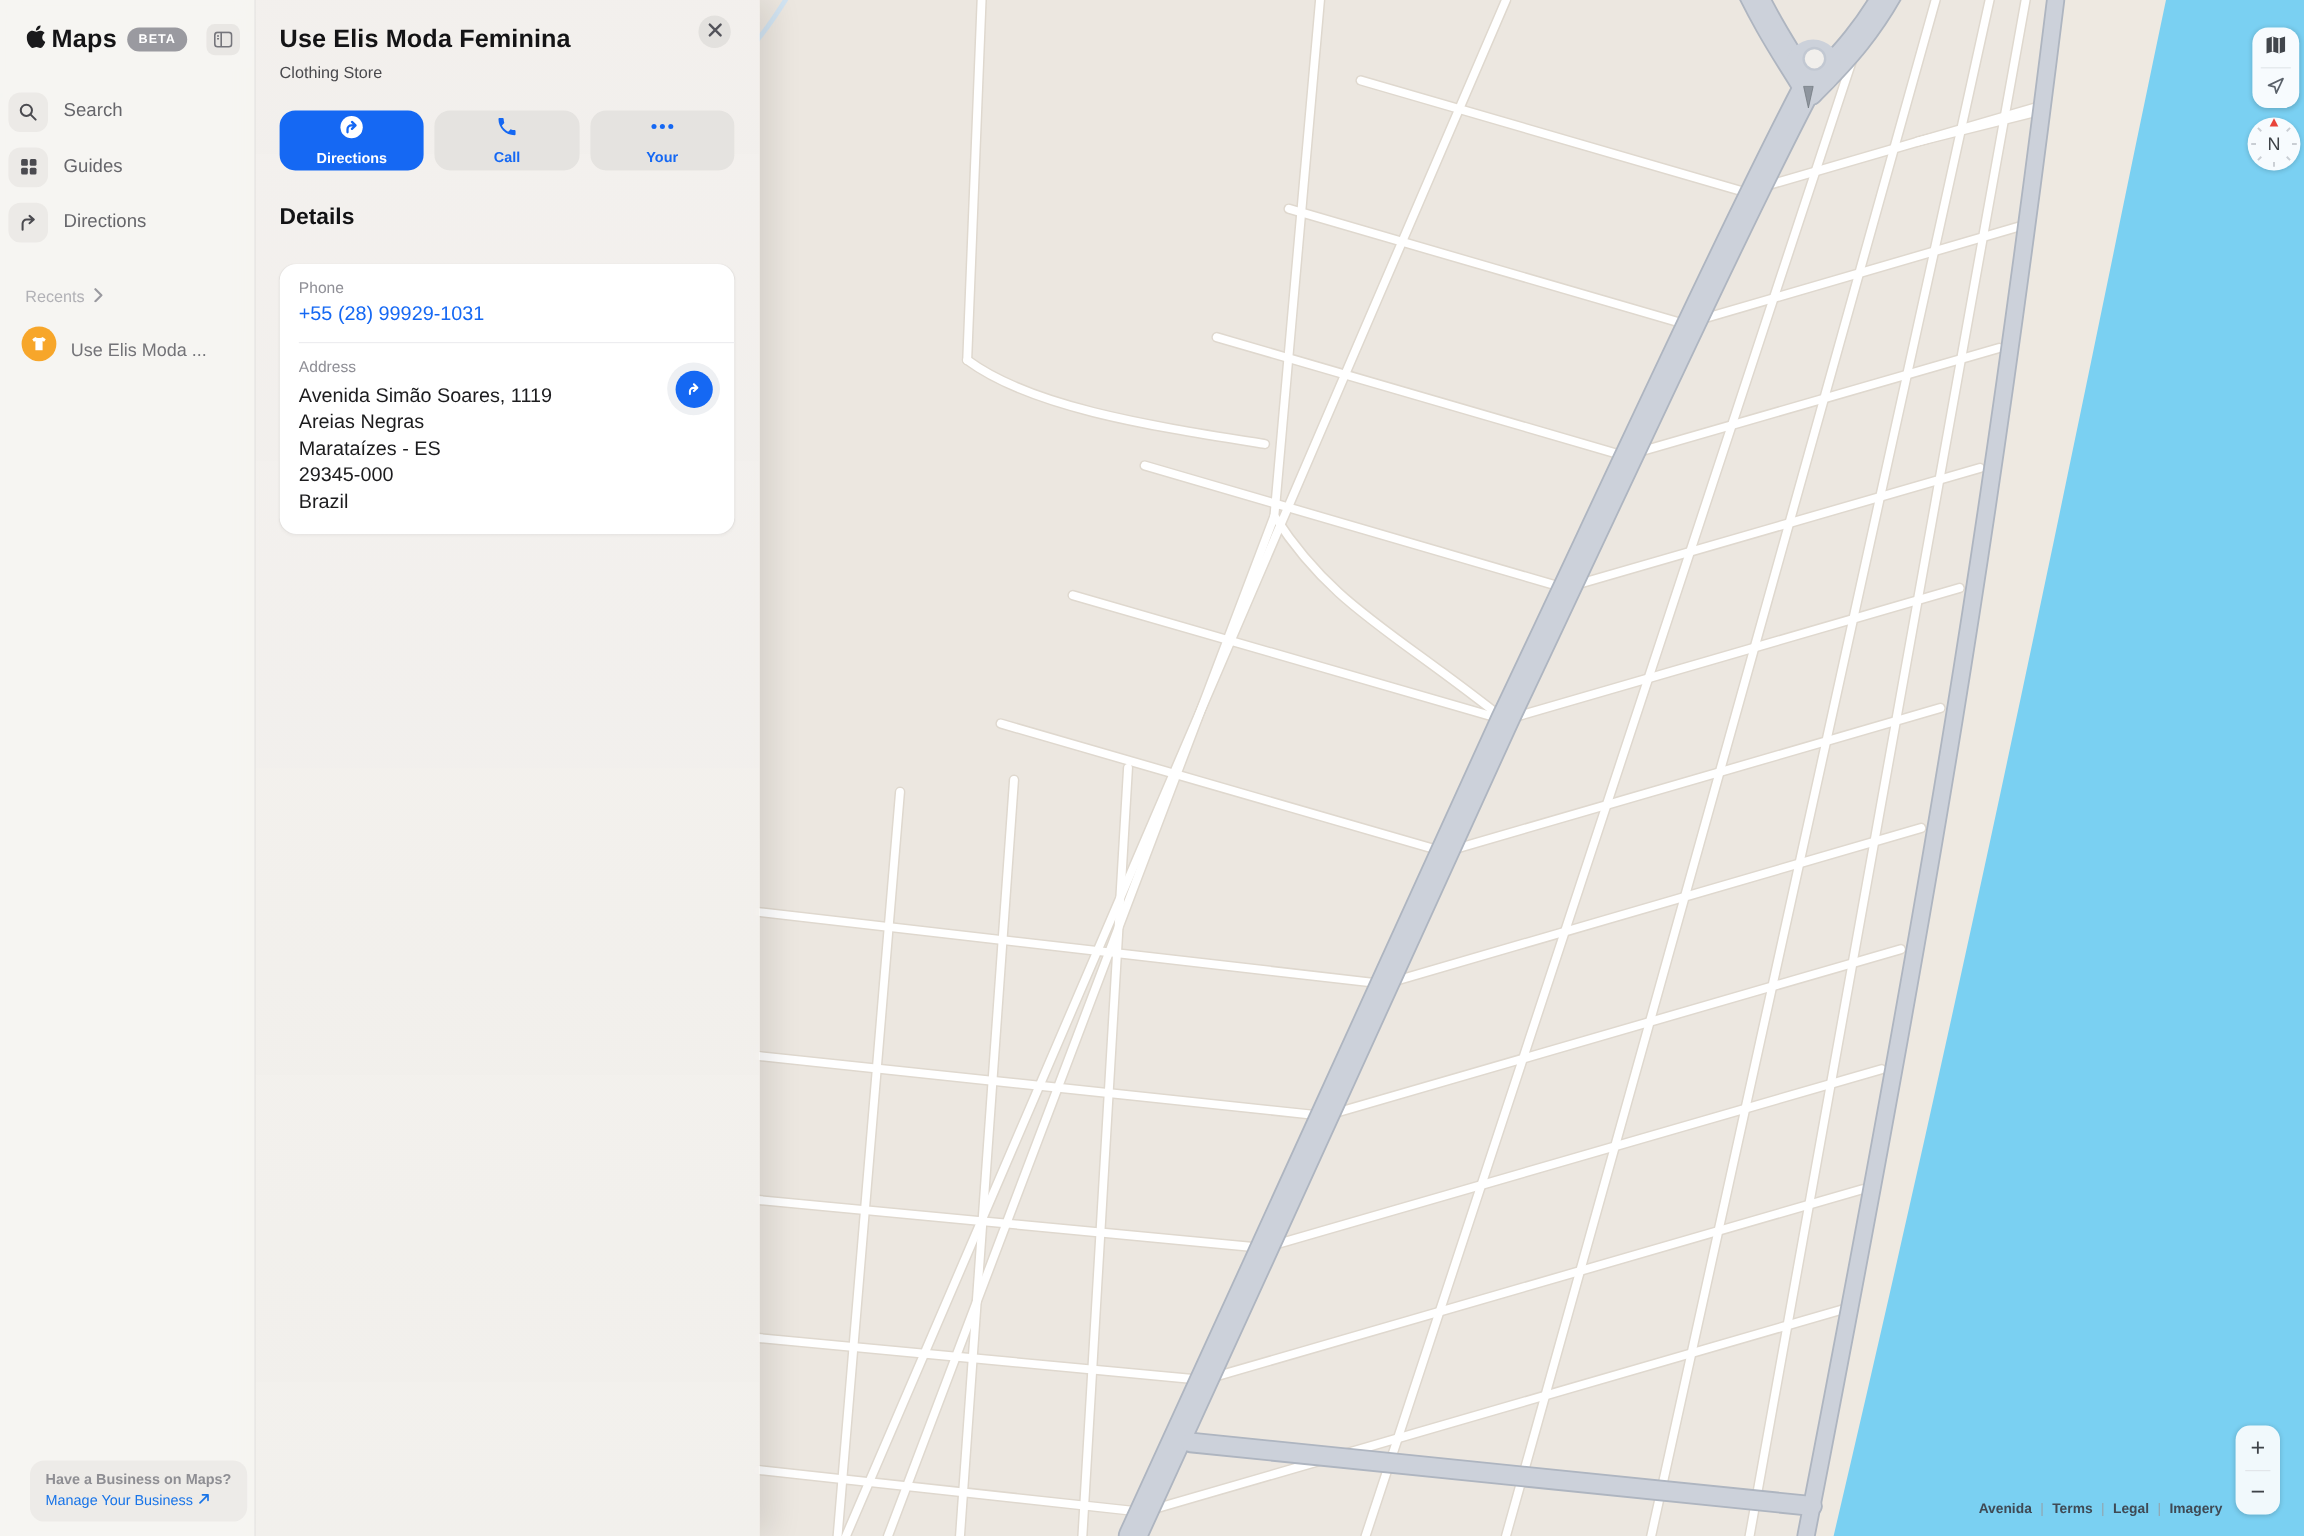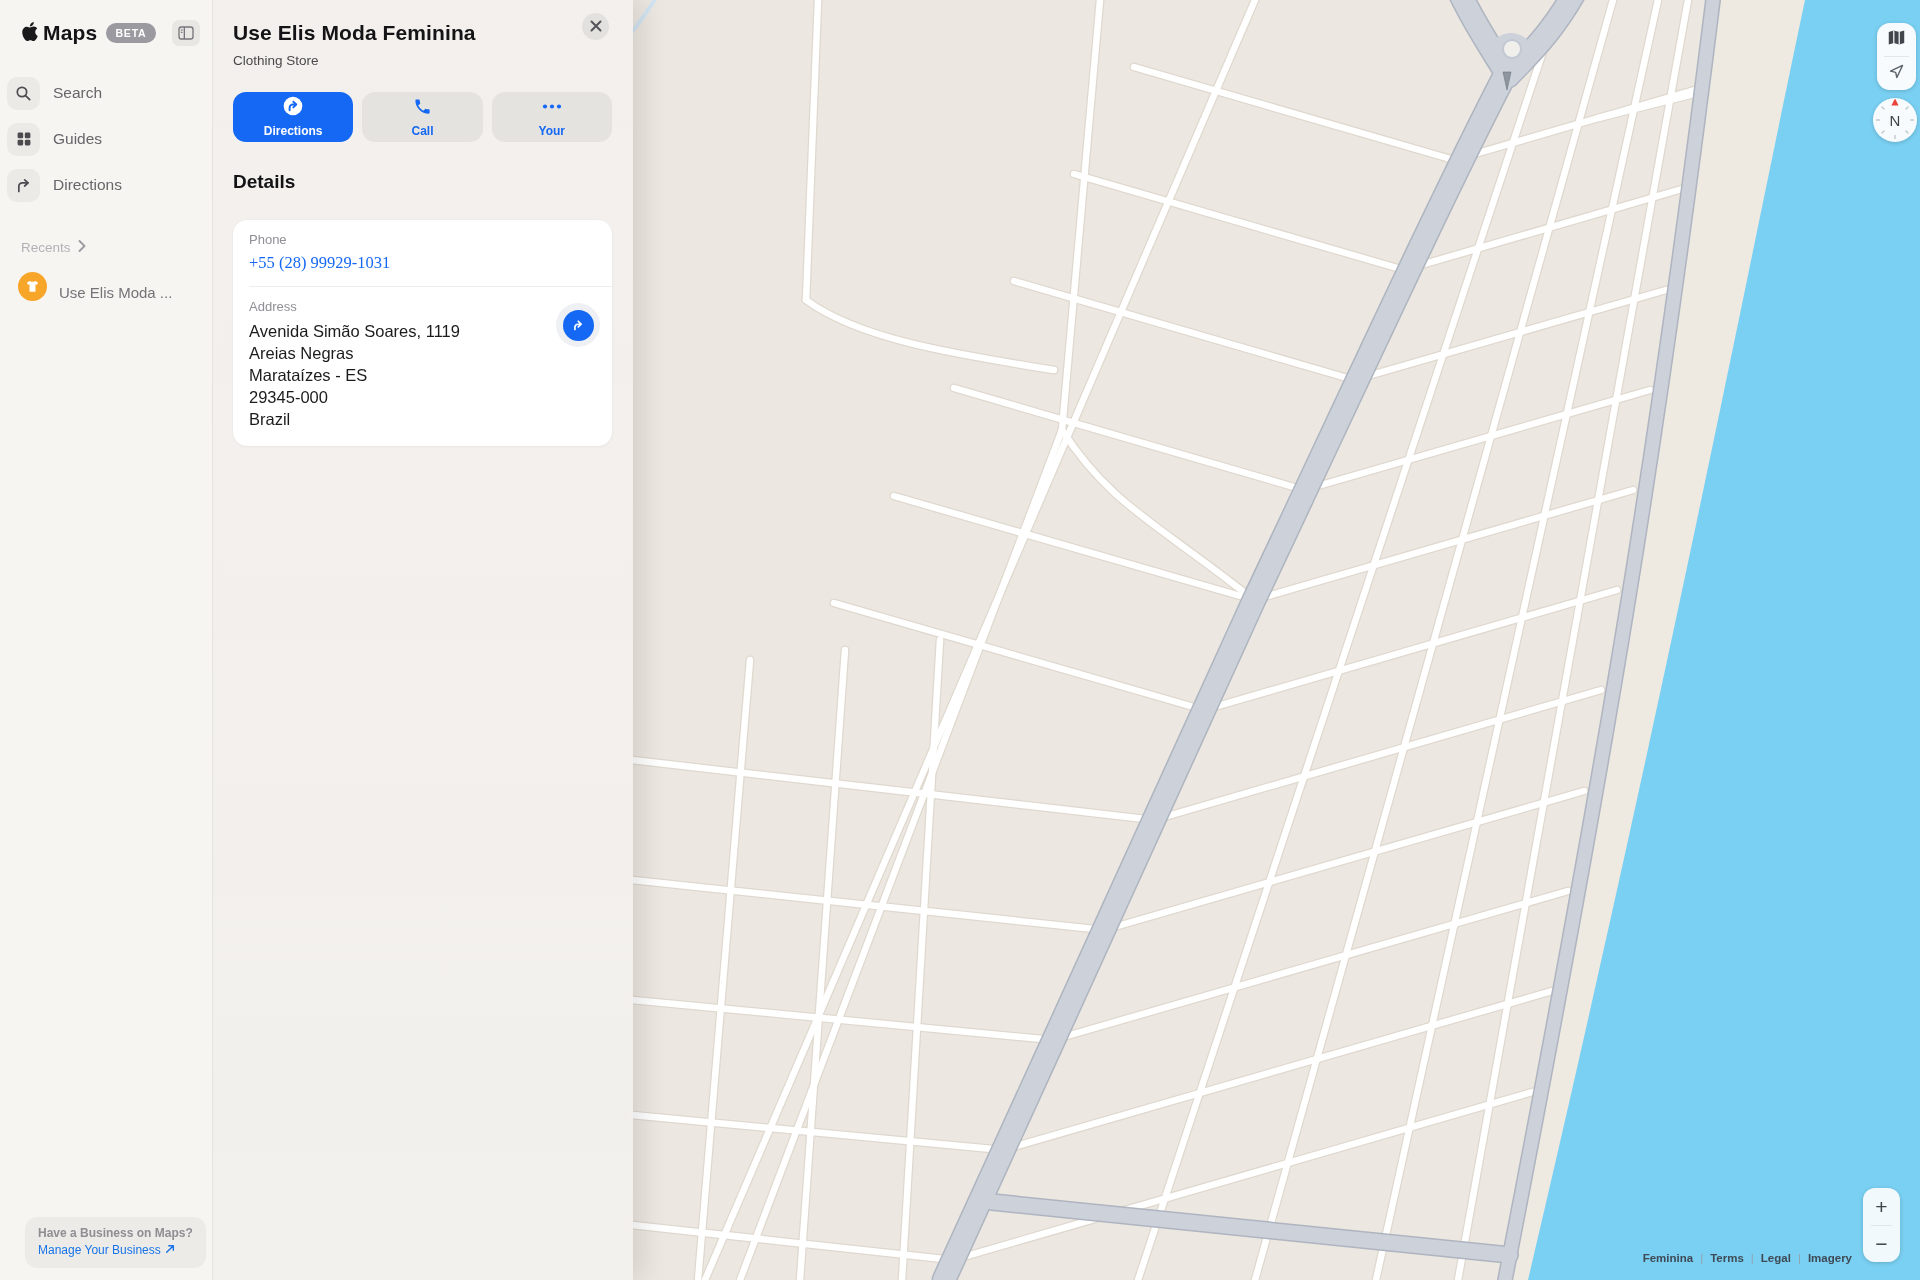--- a/index.html
+++ b/index.html
@@ -77,21 +77,21 @@
   .action-btn .alabel{font-size:12px;font-weight:700;color:#1568f3;}
   .action-btn.primary{background:#1568f3;}
   .action-btn.primary .alabel{color:#fff;}
   .details-heading{margin-top:29px;font-size:19px;font-weight:700;color:#131315;}
   .card{background:#fff;border-radius:14px;box-shadow:0 0 1px rgba(0,0,0,.08),0 1px 3px rgba(0,0,0,.04);}
   .hours-card{margin-top:12px;padding:12px 16px 14px;}
   .field-label{font-size:13px;color:#8f8f96;}
   .hours-value{margin-top:6px;font-size:16.5px;color:#de3a35;}
   .contact-card{margin-top:27px;}
   .phone-sec{padding:12px 16px 13px;}
-  .phone-value{margin-top:6px;font-size:16.5px;color:#1568f3;cursor:pointer;font-family:Liberation Serif, serif;}
+  .phone-value{margin-top:6px;font-size:16.5px;color:#1568f3;cursor:pointer;}
   .h-divider{height:1px;background:#ededf0;margin-left:16px;}
   .addr-sec{position:relative;padding:12px 16px 16px;}
   .addr-line{font-size:16.5px;color:#1c1c1e;line-height:22px;}
   .addr-line.first{margin-top:6px;}
   .addr-dir-chip{position:absolute;right:12px;top:16px;width:44px;height:44px;border-radius:50%;
     background:#eef0f3;display:flex;align-items:center;justify-content:center;cursor:pointer;}
   .addr-dir-inner{width:31px;height:31px;border-radius:50%;background:#1568f3;
     display:flex;align-items:center;justify-content:center;}
   .claim-card{margin-top:22px;padding:13px 16px;display:flex;align-items:center;gap:12px;cursor:pointer;}
   .claim-chip{width:31px;height:31px;border-radius:50%;background:#ededf0;flex:0 0 auto;
@@ -221,21 +221,21 @@
     <span class="n-label" data-name="compass-north-label">N</span>
   </div>
 
   <div class="zoom-pill" data-name="zoom-controls">
     <div class="zbtn" data-name="zoom-in-button">+</div>
     <div class="z-divider" data-name="zoom-divider"></div>
     <div class="zbtn" data-name="zoom-out-button">−</div>
   </div>
 
   <div class="legal" data-name="legal-links">
-    <span data-name="legal-link-privacy">Feminina</span>
+    <span data-name="legal-link-privacy">Avenida</span>
     <span class="sep" data-name="legal-separator">|</span>
     <span data-name="legal-link-terms">Terms</span>
     <span class="sep" data-name="legal-separator">|</span>
     <span data-name="legal-link-legal">Legal</span>
     <span class="sep" data-name="legal-separator">|</span>
     <span data-name="legal-link-imagery">Imagery</span>
   </div>
 
   <div class="place-panel" data-name="place-detail-panel">
     <div class="panel-header" data-name="place-header">

